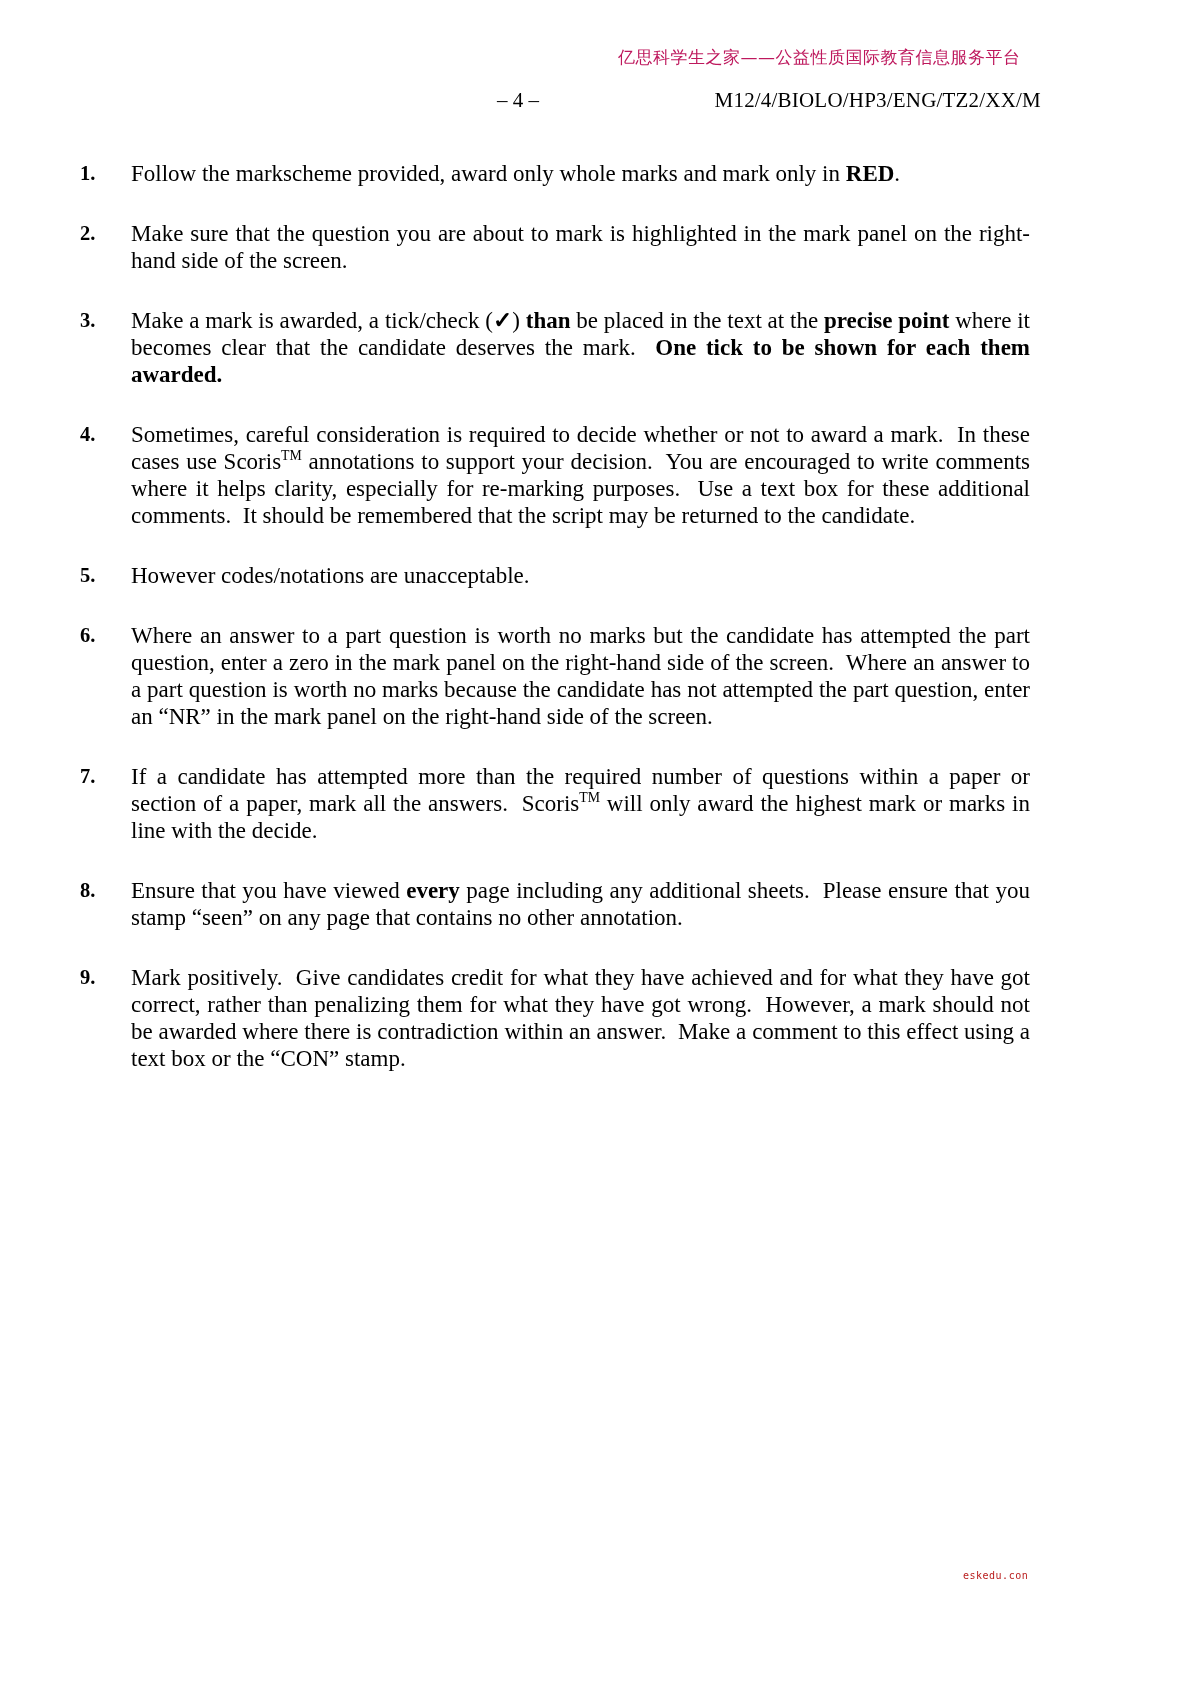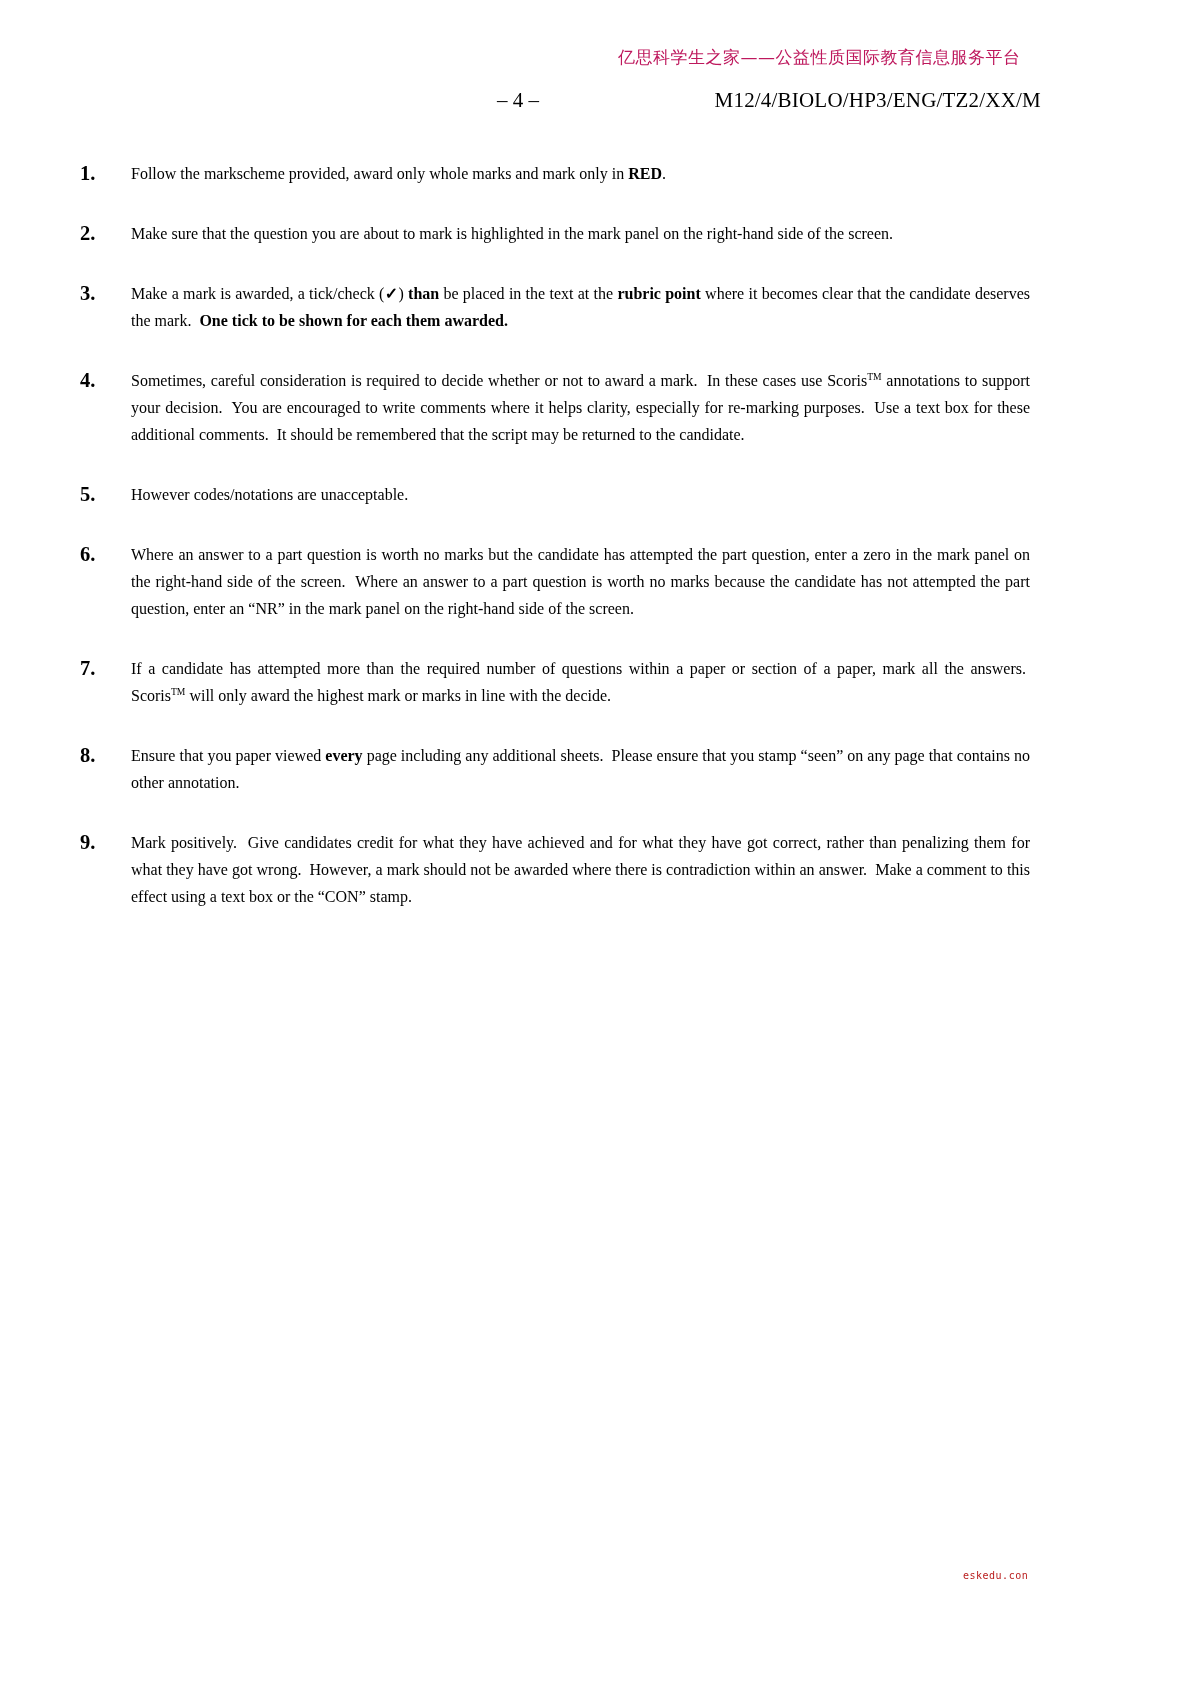--- a/index.html
+++ b/index.html
@@ -42,21 +42,21 @@
   }
   .item-number {
     width: 51px;
     flex-shrink: 0;
     font-weight: bold;
     font-size: 20.5px;
     line-height: 27px;
   }
   .item-text {
     flex: 1;
-    font-size: 16px;
+    font-size: 23px;
     line-height: 27px;
     text-align: justify;
   }
   .item-text b { font-weight: bold; }
   .item-text sup {
     font-size: 0.60em;
     line-height: 0;
     vertical-align: super;
   }
   .bottom-watermark {
@@ -86,21 +86,21 @@
     <div class="item-text"><span>Follow the markscheme provided, award only whole marks and mark only in </span><b>RED</b><span>.</span></div>
   </div>
 
   <div class="item">
     <div class="item-number">2.</div>
     <div class="item-text"><span>Make sure that the question you are about to mark is highlighted in the mark panel on the right-hand side of the screen.</span></div>
   </div>
 
   <div class="item">
     <div class="item-number">3.</div>
-    <div class="item-text"><span>Make a mark is awarded, a tick/check (</span><b>✓</b><span>) </span><b>than</b><span> be placed in the text at the </span><b>rubric point</b><span> where it becomes clear that the candidate deserves the mark.&nbsp; </span><b>One tick to be shown for each them awarded.</b></div>
+    <div class="item-text"><span>Make a mark is awarded, a tick/check (</span><b>✓</b><span>) </span><b>than</b><span> be placed in the text at the </span><b>precise point</b><span> where it becomes clear that the candidate deserves the mark.&nbsp; </span><b>One tick to be shown for each them awarded.</b></div>
   </div>
 
   <div class="item">
     <div class="item-number">4.</div>
     <div class="item-text"><span>Sometimes, careful consideration is required to decide whether or not to award a mark.&nbsp; In these cases use Scoris</span><sup>TM</sup><span> annotations to support your decision.&nbsp; You are encouraged to write comments where it helps clarity, especially for re-marking purposes.&nbsp; Use a text box for these additional comments.&nbsp; It should be remembered that the script may be returned to the candidate.</span></div>
   </div>
 
   <div class="item">
     <div class="item-number">5.</div>
     <div class="item-text"><span>However codes/notations are unacceptable.</span></div>
@@ -111,21 +111,21 @@
     <div class="item-text"><span>Where an answer to a part question is worth no marks but the candidate has attempted the part question, enter a zero in the mark panel on the right-hand side of the screen.&nbsp; Where an answer to a part question is worth no marks because the candidate has not attempted the part question, enter an “NR” in the mark panel on the right-hand side of the screen.</span></div>
   </div>
 
   <div class="item">
     <div class="item-number">7.</div>
     <div class="item-text"><span>If a candidate has attempted more than the required number of questions within a paper or section of a paper, mark all the answers.&nbsp; Scoris</span><sup>TM</sup><span> will only award the highest mark or marks in line with the decide.</span></div>
   </div>
 
   <div class="item">
     <div class="item-number">8.</div>
-    <div class="item-text"><span>Ensure that you paper viewed </span><b>every</b><span> page including any additional sheets.&nbsp; Please ensure that you stamp “seen” on any page that contains no other annotation.</span></div>
+    <div class="item-text"><span>Ensure that you have viewed </span><b>every</b><span> page including any additional sheets.&nbsp; Please ensure that you stamp “seen” on any page that contains no other annotation.</span></div>
   </div>
 
   <div class="item">
     <div class="item-number">9.</div>
     <div class="item-text"><span>Mark positively.&nbsp; Give candidates credit for what they have achieved and for what they have got correct, rather than penalizing them for what they have got wrong.&nbsp; However, a mark should not be awarded where there is contradiction within an answer.&nbsp; Make a comment to this effect using a text box or the “CON” stamp.</span></div>
   </div>
 </div>
 
   <div class="bottom-watermark">eskedu.con</div>
 

